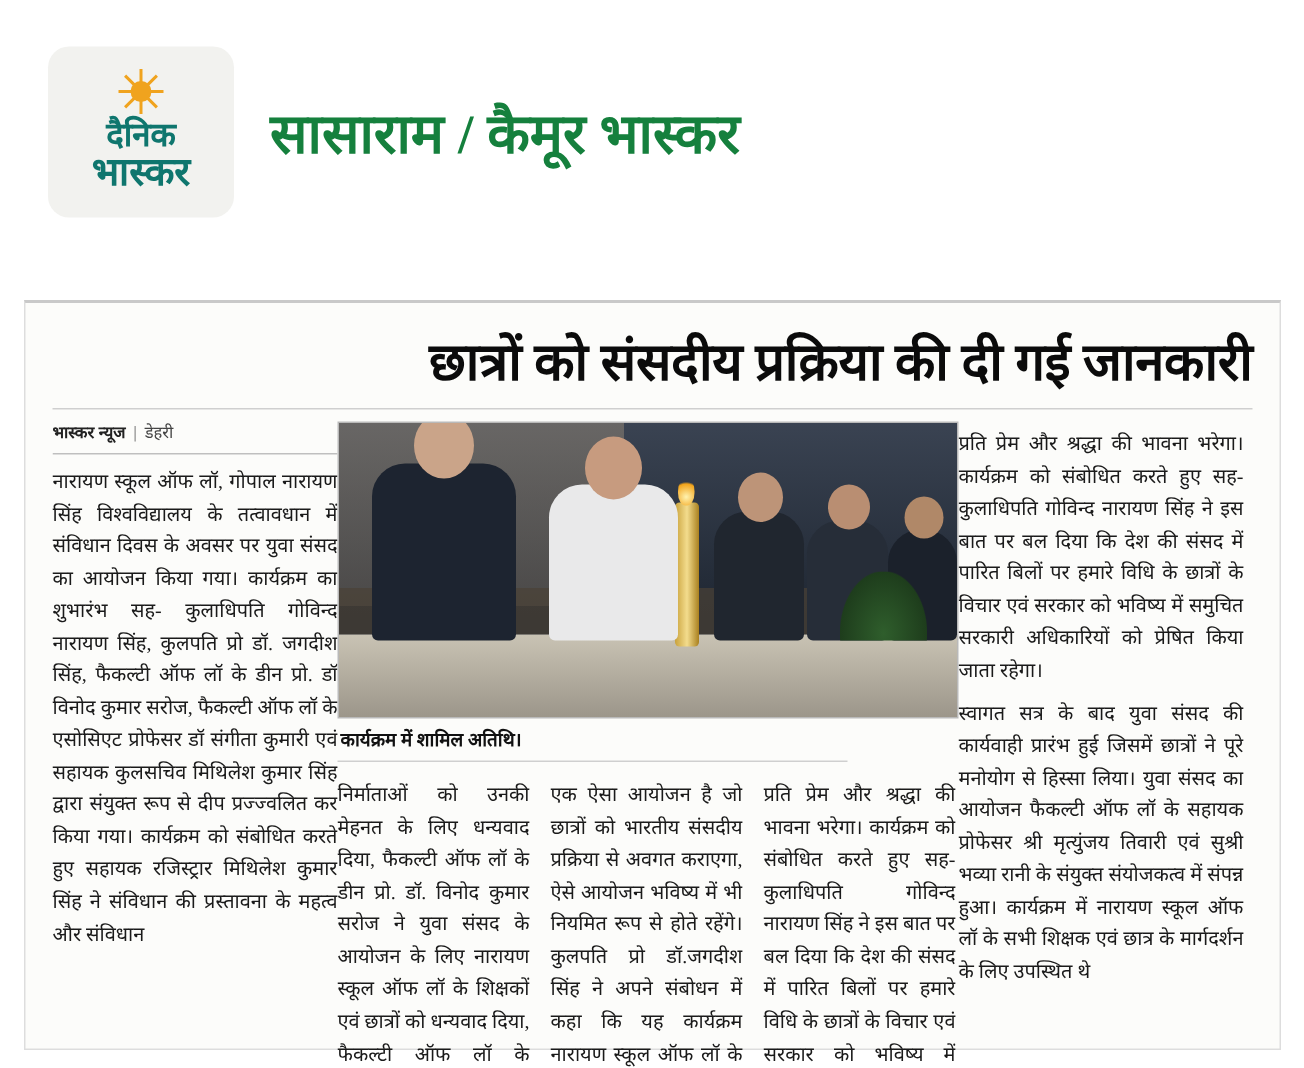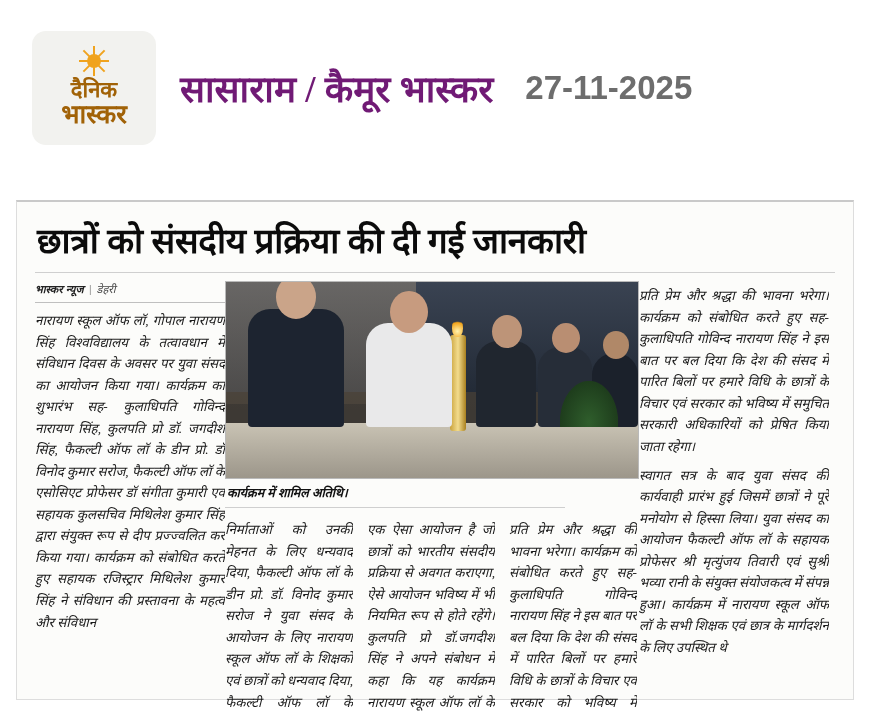--- a/index.html
+++ b/index.html
@@ -65,32 +65,32 @@
     width: 2px; height: 30px;
     background: #f0a31e;
   }
   .logo-sun .ray:nth-child(3) { transform: rotate(45deg); }
   .logo-sun .ray:nth-child(4) { transform: rotate(90deg); }
   .logo-sun .ray:nth-child(5) { transform: rotate(135deg); }
 
   .logo-line1, .logo-line2 {
     font-family: "Liberation Serif", serif;
     font-weight: bold;
-    color: #a16207;
+    color: #0f766e;
     line-height: 1.05;
     text-align: center;
   }
   .logo-line1 { font-size: 22px; }
   .logo-line2 { font-size: 26px; }
 
   .masthead-title {
     font-family: "Liberation Serif", serif;
     font-weight: bold;
     font-size: 37px;
-    color: #701a75;
+    color: #15803d;
     letter-spacing: 0px;
     white-space: nowrap;
   }
 
   .masthead-date {
     font-family: "Liberation Sans", sans-serif;
     font-weight: bold;
     font-size: 33px;
     color: #6d6d6d;
     white-space: nowrap;
@@ -111,31 +111,31 @@
   }
 
   .headline {
     font-family: "Liberation Serif", serif;
     font-weight: bold;
     font-size: 35px;
     color: #0b0b0b;
     line-height: 1.15;
     margin: 6px 0 10px 2px;
     letter-spacing: -0.2px;
+    text-align: right;
   }
 
   .rule {
     border-top: 1px solid #cfcfcf;
     margin: 4px 0 8px 0;
   }
 
   .body-grid {
     display: flex;
     height: 410px;
-    font-style: italic;
   }
 
   .col {
     font-family: "Liberation Serif", serif;
     font-size: 13.3px;
     line-height: 1.62;
     color: #1a1a1a;
     text-align: justify;
     text-justify: inter-word;
     overflow: hidden;
@@ -257,21 +257,20 @@
         <span class="ray"></span>
         <span class="ray"></span>
         <span class="ray"></span>
         <span class="ray"></span>
       </div>
       <div class="logo-line1">दैनिक</div>
       <div class="logo-line2">भास्कर</div>
     </div>
 
     <div class="masthead-title">सासाराम / कैमूर भास्कर</div>
-    <div class="masthead-date">27-11-2025</div>
   </div>
 
   <div class="article">
 
     <div class="headline">छात्रों को संसदीय प्रक्रिया की दी गई जानकारी</div>
     <div class="rule"></div>
 
     <div class="body-grid">
 
       <div class="col col-1">

